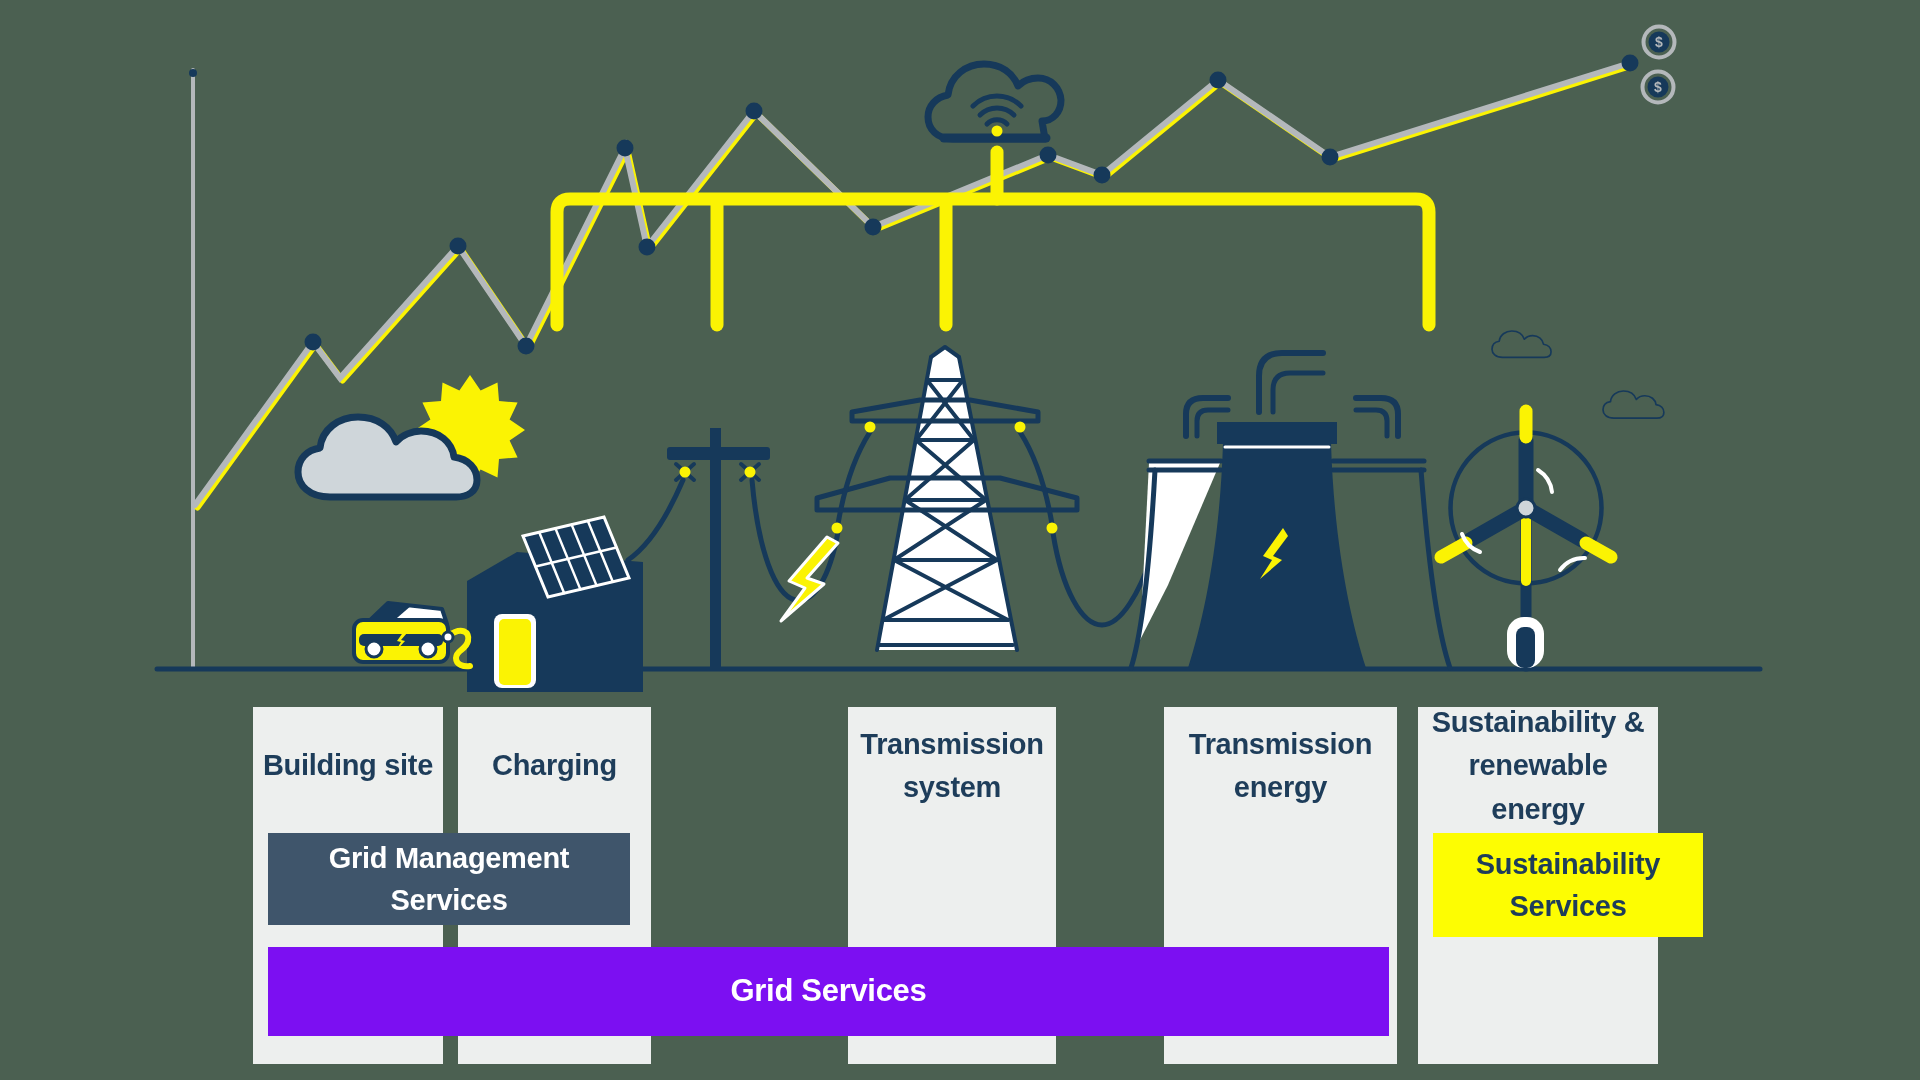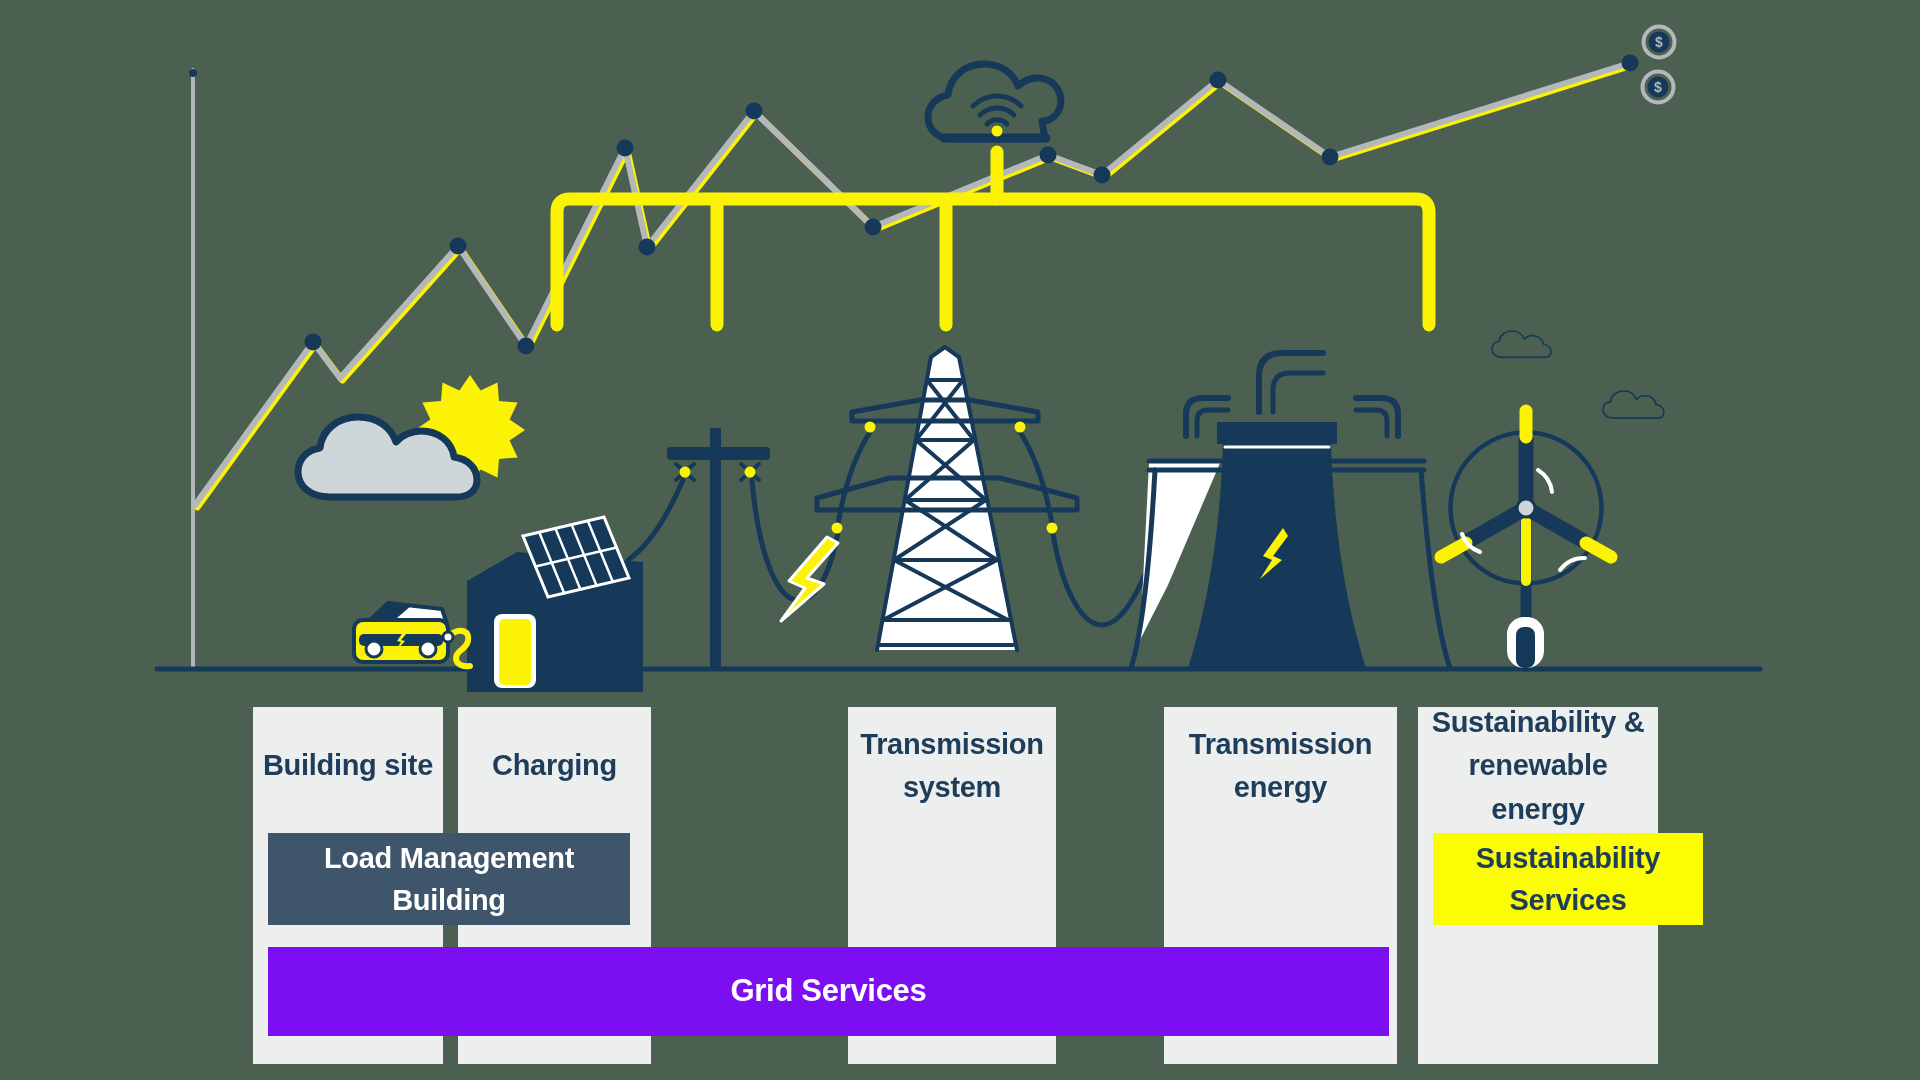--- a/index.html
+++ b/index.html
@@ -28,21 +28,21 @@
   #box-charging{left:253px;width:190px;}
   #box-building{left:458px;width:193px;}
   #box-distribution{left:848px;width:208px;}
   #box-transmission{left:1164px;width:233px;}
   #box-sustainability{left:1418px;width:240px;}
 
   .banner{position:absolute;display:flex;align-items:center;justify-content:center;
      text-align:center;font-weight:bold;letter-spacing:-0.3px;line-height:1.45;}
   #banner-load{left:268px;top:833px;width:362px;height:92px;background:var(--slate);
      color:var(--white);font-size:29px;}
-  #banner-sustain{left:1433px;top:833px;width:270px;height:92px;background:var(--banner-yellow);
+  #banner-sustain{left:1433px;top:833px;width:270px;height:104px;background:var(--banner-yellow);
      color:var(--textnavy);font-size:29px;}
   #banner-grid{left:268px;top:947px;width:1121px;height:89px;background:var(--purple);
      color:var(--white);font-size:31px;}
 </style>
 </head>
 <body>
 
 <div class="stage">
 
   <svg class="art" viewBox="0 0 1920 1080">
@@ -237,17 +237,17 @@
   <div class="box" id="box-distribution">
     <div class="box-label">Transmission system</div>
   </div>
   <div class="box" id="box-transmission">
     <div class="box-label">Transmission energy</div>
   </div>
   <div class="box" id="box-sustainability">
     <div class="box-label">Sustainability &amp; renewable energy</div>
   </div>
 
-  <div class="banner" id="banner-load">Load Management Building</div>
+  <div class="banner" id="banner-load">Grid Management Services</div>
   <div class="banner" id="banner-sustain">Sustainability Services</div>
   <div class="banner" id="banner-grid">Grid Services</div>
 
 </div>
 
 </body></html>

